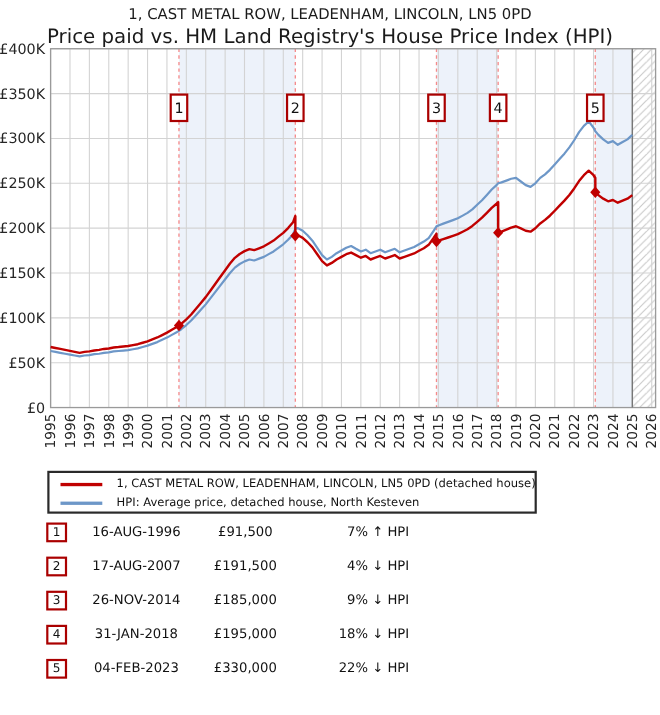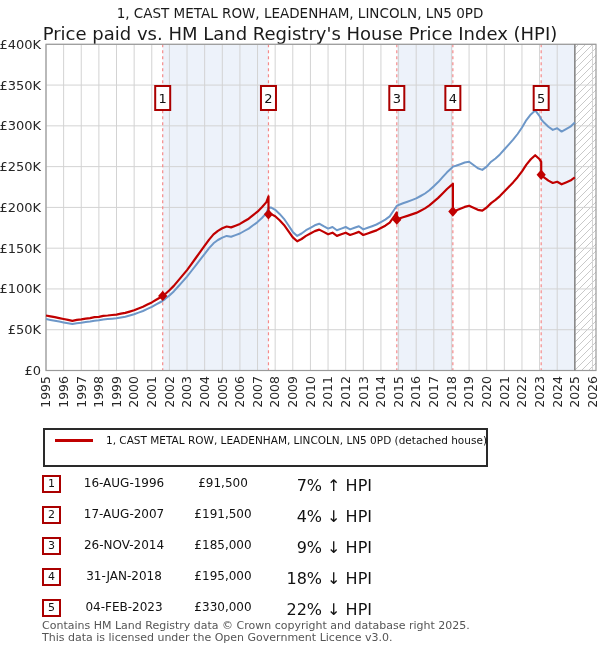--- a/index.html
+++ b/index.html
@@ -17,21 +17,21 @@
           border:2px solid #2a2a2a;box-sizing:border-box;background:#fff;}
   .leg-row{position:absolute;left:0;width:350px;height:18px;display:flex;align-items:center;}
   .sw{display:inline-block;width:38px;height:0;border-top:3px solid #000;
       margin-left:10px;margin-right:13px;flex:0 0 auto;}
   .leg-label{font-size:10.5px;color:#111;white-space:nowrap;}
   .trow{position:absolute;left:42px;width:335px;height:18px;}
   .tnum{position:absolute;left:0;top:0;width:15px;height:14px;border:2px solid #aa0000;
         background:#fff;font-size:11px;line-height:14px;text-align:center;color:#111;}
   .tdate{position:absolute;left:32px;top:1px;width:100px;text-align:center;font-size:12px;color:#111;white-space:nowrap;}
   .tprice{position:absolute;left:136px;top:1px;width:90px;text-align:center;font-size:12px;color:#111;white-space:nowrap;}
-  .tpct{position:absolute;left:228px;top:1px;width:102px;text-align:right;font-size:16px;color:#111;white-space:nowrap;}
+  .tpct{position:absolute;left:228px;top:1px;width:102px;text-align:right;font-size:12px;color:#111;white-space:nowrap;}
   .footer{position:absolute;left:42px;top:620px;font-size:11px;color:#555;line-height:11.5px;}
 </style>
 </head>
 <body>
 
 <div class="screen">
 
   <div class="title">1, CAST METAL ROW, LEADENHAM, LINCOLN, LN5 0PD</div>
   <div class="subtitle">Price paid vs. HM Land Registry's House Price Index (HPI)</div>
 
@@ -152,20 +152,24 @@
       <text x="561.517948717948" y="376" text-anchor="end" transform="rotate(-90 561.517948717948 376)" class="xtick">2024</text>
       <text x="579.1461538461531" y="376" text-anchor="end" transform="rotate(-90 579.1461538461531 376)" class="xtick">2025</text>
       <text x="596.7743589743582" y="376" text-anchor="end" transform="rotate(-90 596.7743589743582 376)" class="xtick">2026</text>
     </svg>
 
   <div class="legend">
     <div class="leg-row" style="top:1px">
       <span class="sw" style="border-top-color: rgb(192, 0, 0);"></span>
       <span class="leg-label">1, CAST METAL ROW, LEADENHAM, LINCOLN, LN5 0PD (detached house)</span>
     </div>
+    <div class="leg-row" style="top:18px">
+      <span class="sw" style="border-top-color: rgb(109, 151, 200);"></span>
+      <span class="leg-label">HPI: Average price, detached house, North Kesteven</span>
+    </div>
   </div>
 
   <div>
     <div class="trow" style="top:475px">
       <span class="tnum">1</span>
       <span class="tdate">16-AUG-1996</span>
       <span class="tprice">£91,500</span>
       <span class="tpct">7% ↑ HPI</span>
     </div>
     <div class="trow" style="top:506px">
@@ -187,18 +191,14 @@
       <span class="tpct">18% ↓ HPI</span>
     </div>
     <div class="trow" style="top:599px">
       <span class="tnum">5</span>
       <span class="tdate">04-FEB-2023</span>
       <span class="tprice">£330,000</span>
       <span class="tpct">22% ↓ HPI</span>
     </div>
   </div>
 
-  <div class="footer">
-    <div>Contains HM Land Registry data © Crown copyright and database right 2025.</div>
-    <div>This data is licensed under the Open Government Licence v3.0.</div>
-  </div>
 
 </div>
 
 </body></html>

